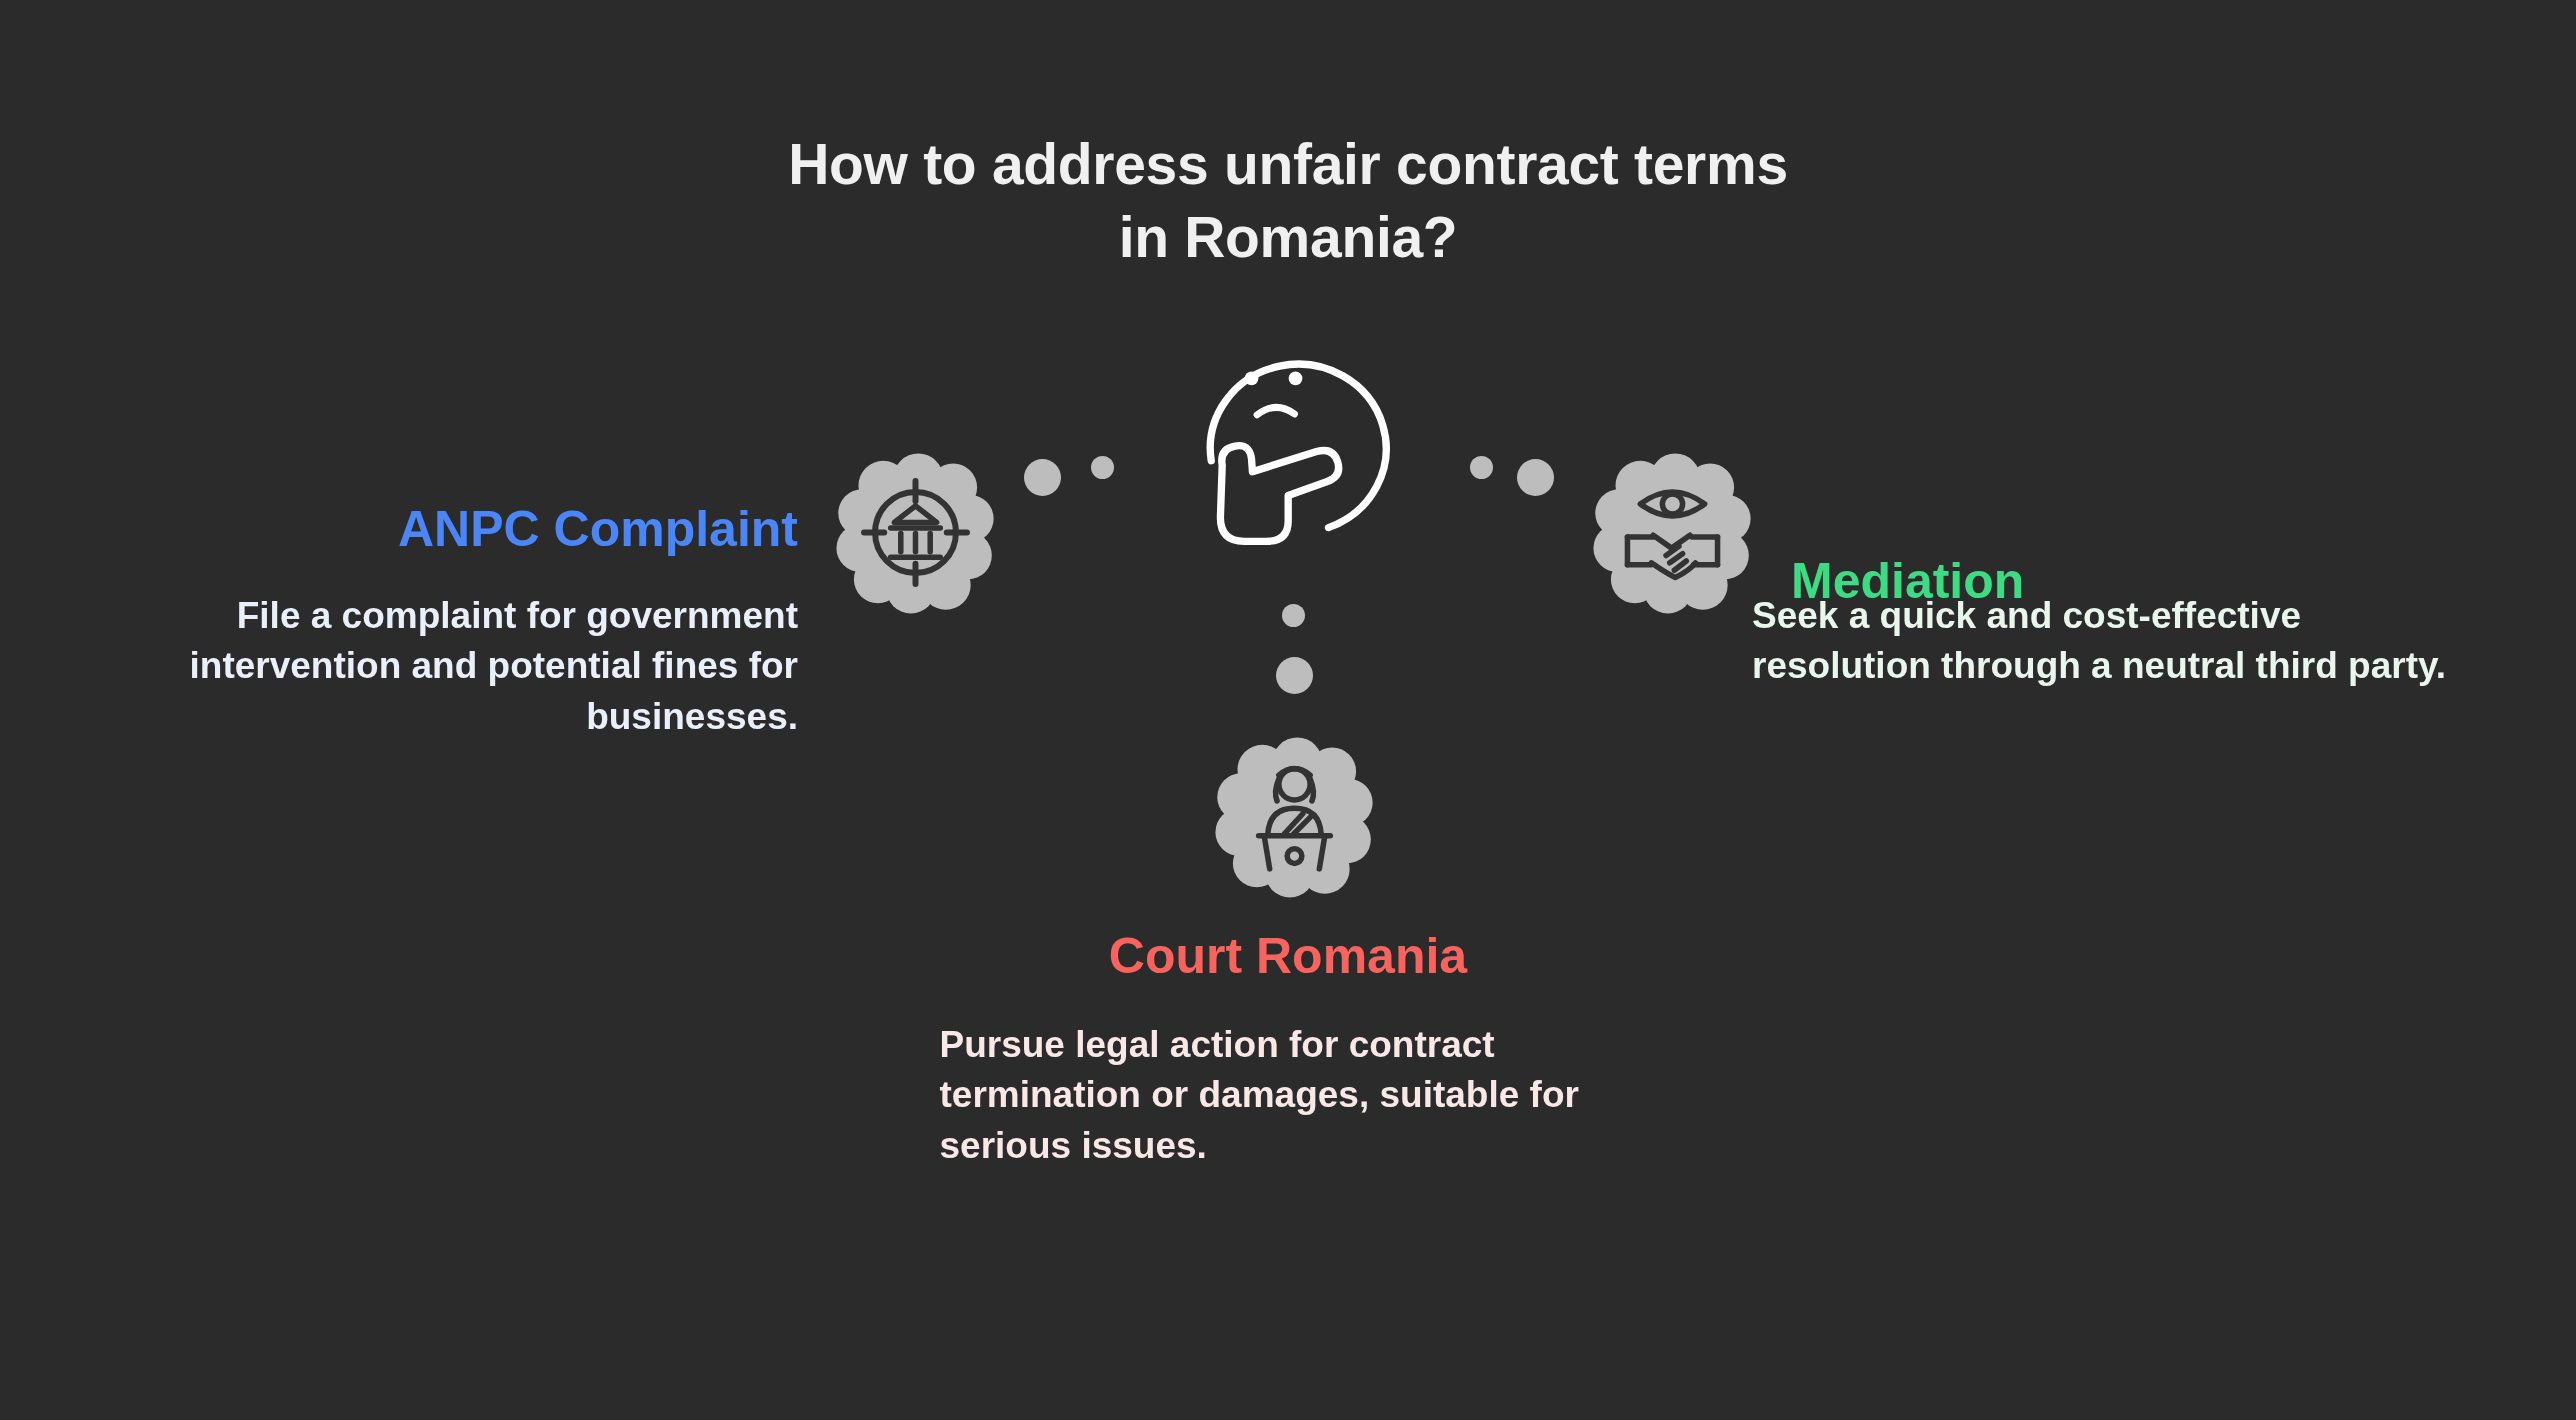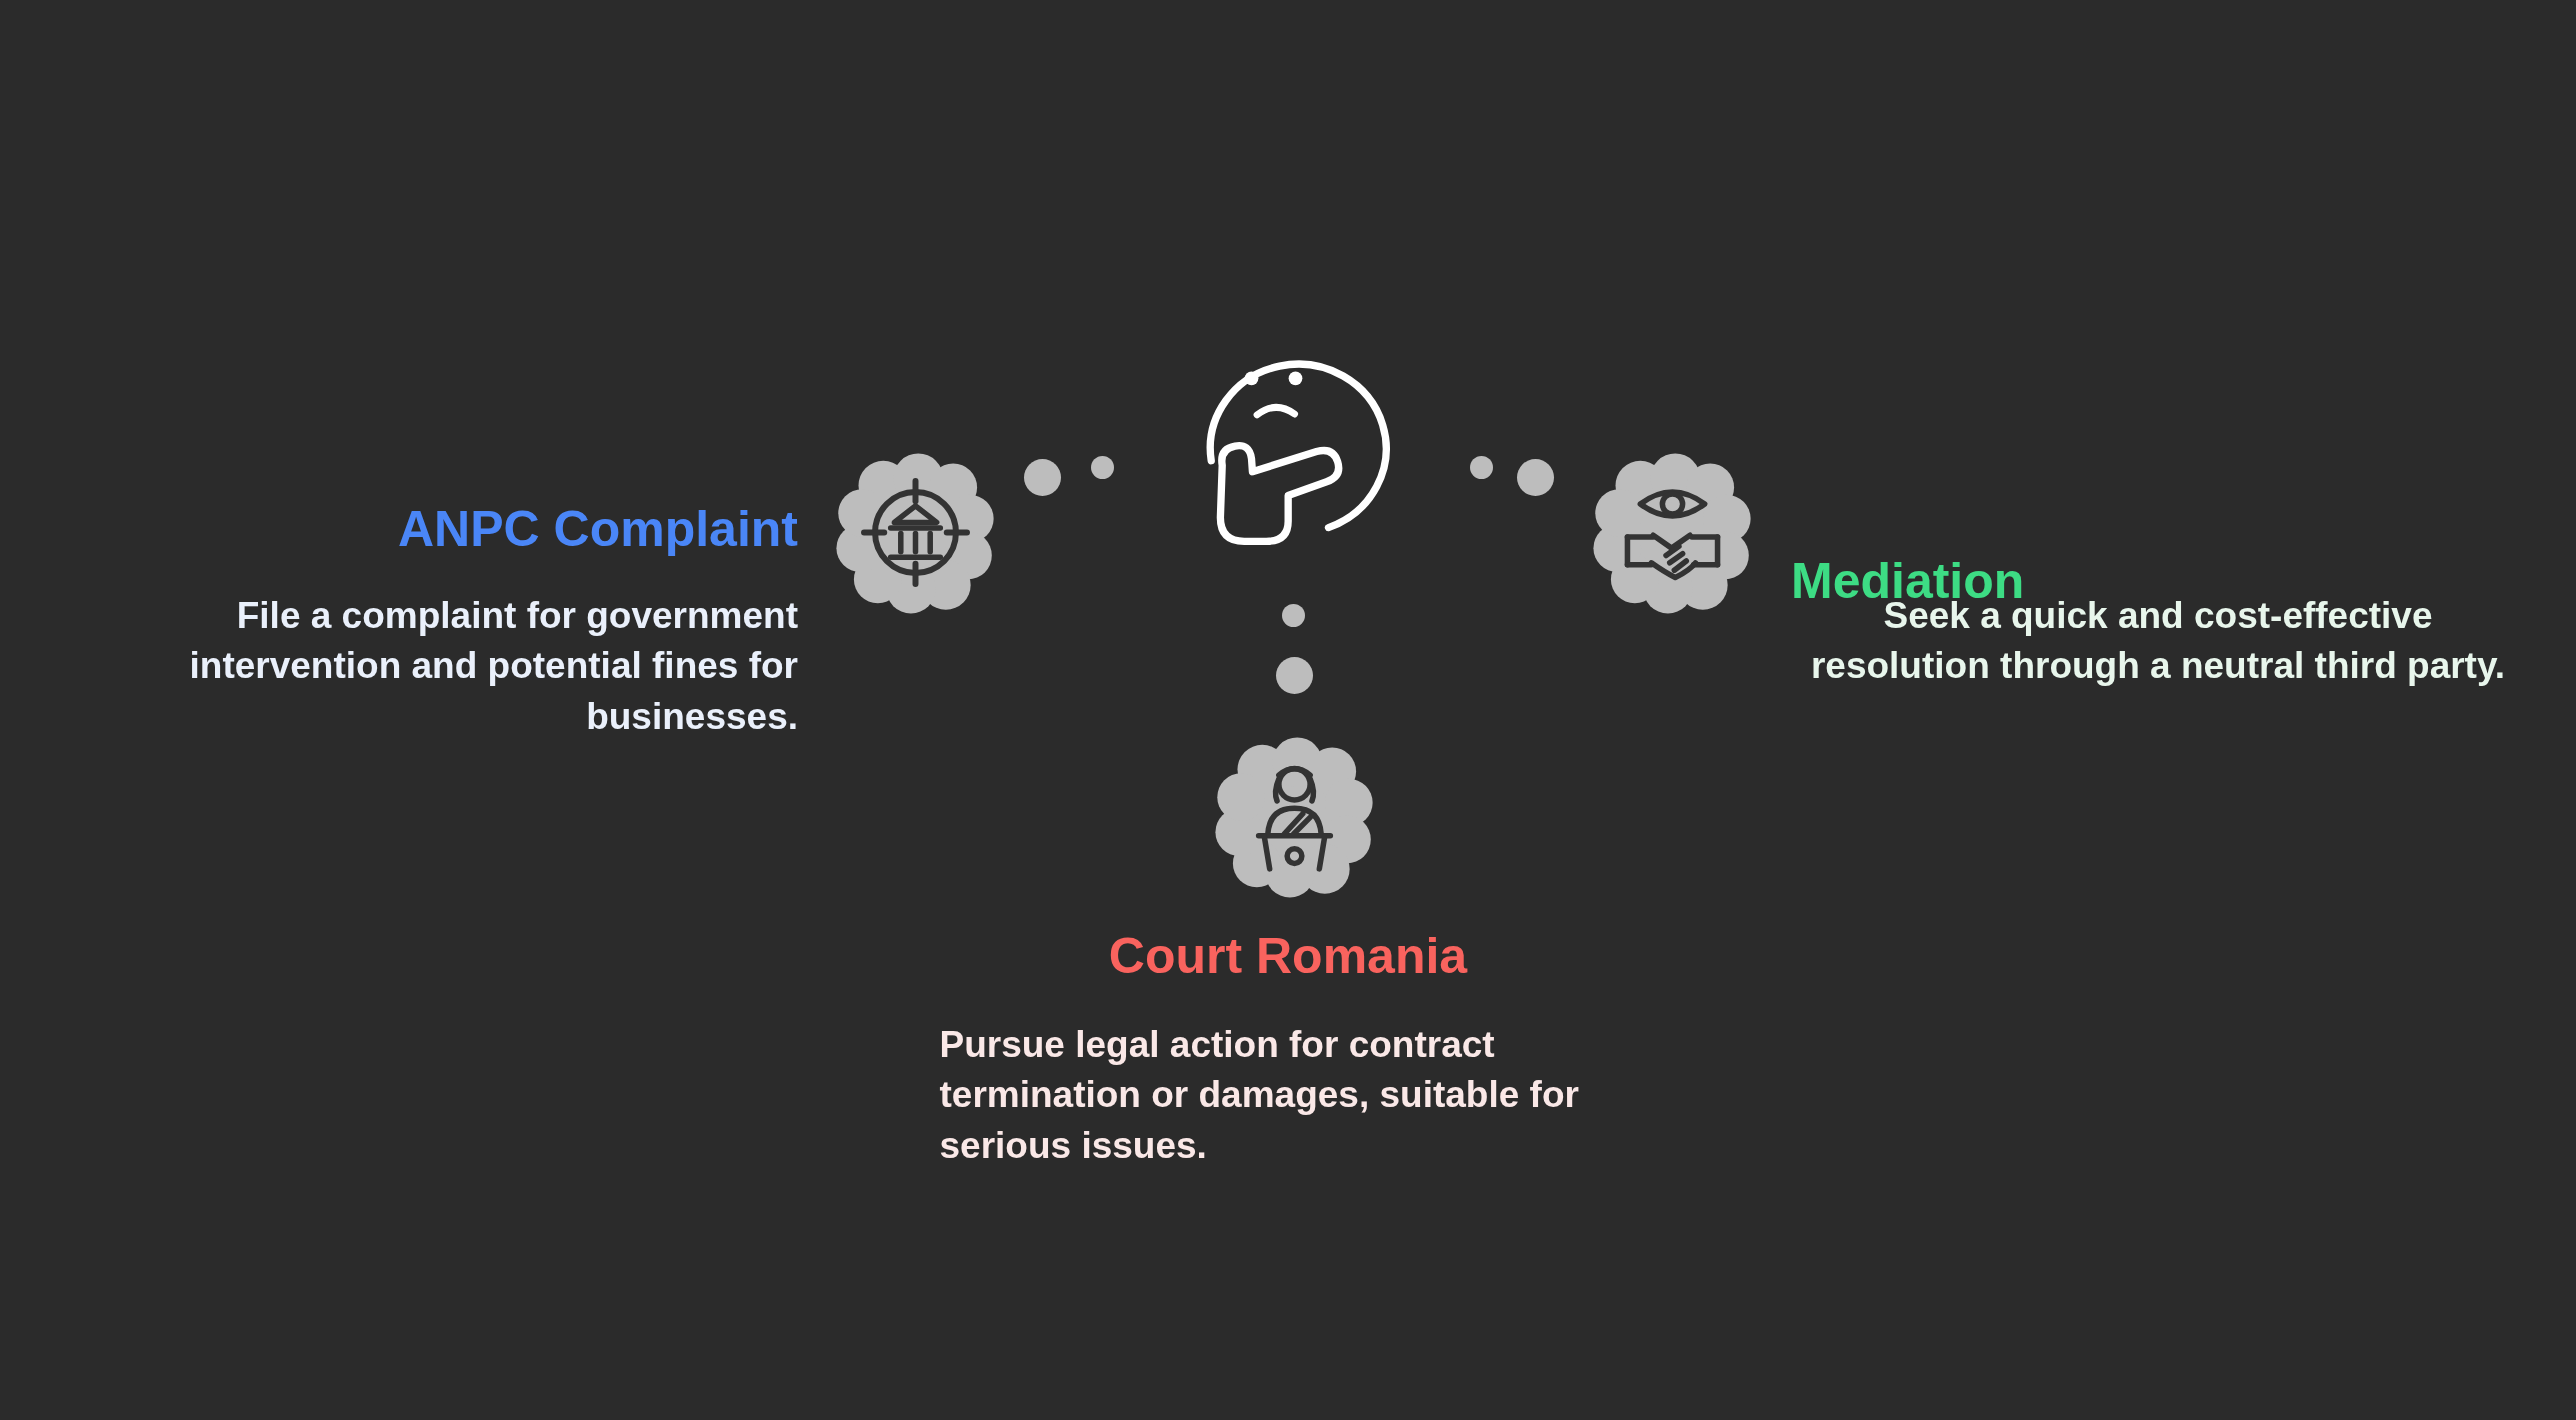--- a/index.html
+++ b/index.html
@@ -80,40 +80,41 @@
   
   .head-anpc { right:1778px; top:500px; color:#4a86f7; }
   .body-anpc {
     right:1778px; top:591px; width:734px;
     text-align:right; color:#eaf0fb;
   }
 
   
   .head-mediation { left:1791px; top:512px; color:#3ddc84;margin-top:40px; }
   .body-mediation {
-    left:1791px; top:591px; width:734px;
-    text-align:center; color:#e8f6ec;
+    left:1752px; top:591px; width:734px;
+    text-align:left; color:#e8f6ec;
   }
 
   
   .head-court {
     left:50%; transform:translateX(-50%);
     top:927px; color:#f9635e;
   }
   .body-court {
     left:50%; transform:translateX(-50%);
     top:1020px; width:697px;
     color:#fae8e7;
   }
 </style>
 </head>
 <body>
 
 <div class="canvas">
 
+  <div class="title">How to address unfair contract terms in Romania?</div>
 
   <div class="thinking-face">
     <svg viewBox="0 0 280 262" xmlns="http://www.w3.org/2000/svg">
 
       <path d="M 48 170
                A 96 92 0 1 1 176 243" fill="none" stroke="#ffffff" stroke-width="8" stroke-linecap="round"></path>
 
       <circle cx="92" cy="80" r="7.5" fill="#ffffff"></circle>
       <circle cx="140" cy="80" r="7.5" fill="#ffffff"></circle>
 

